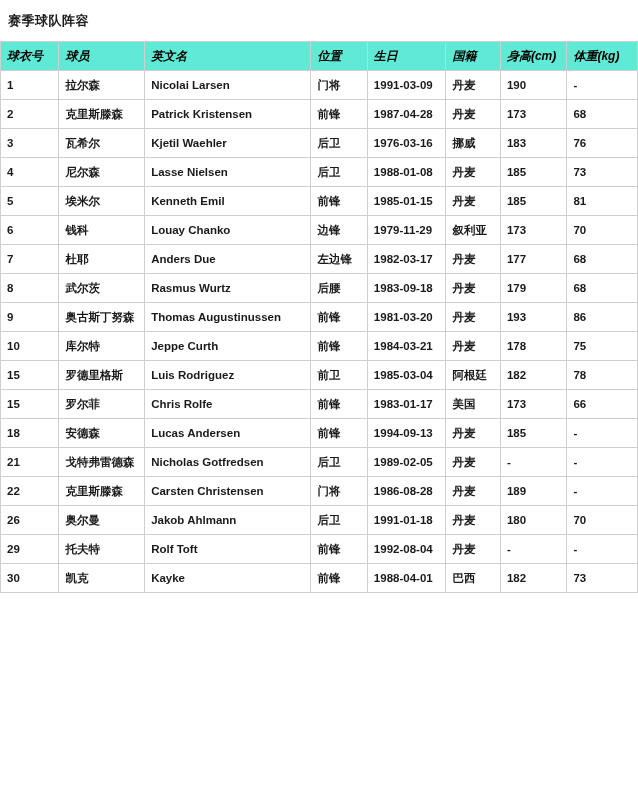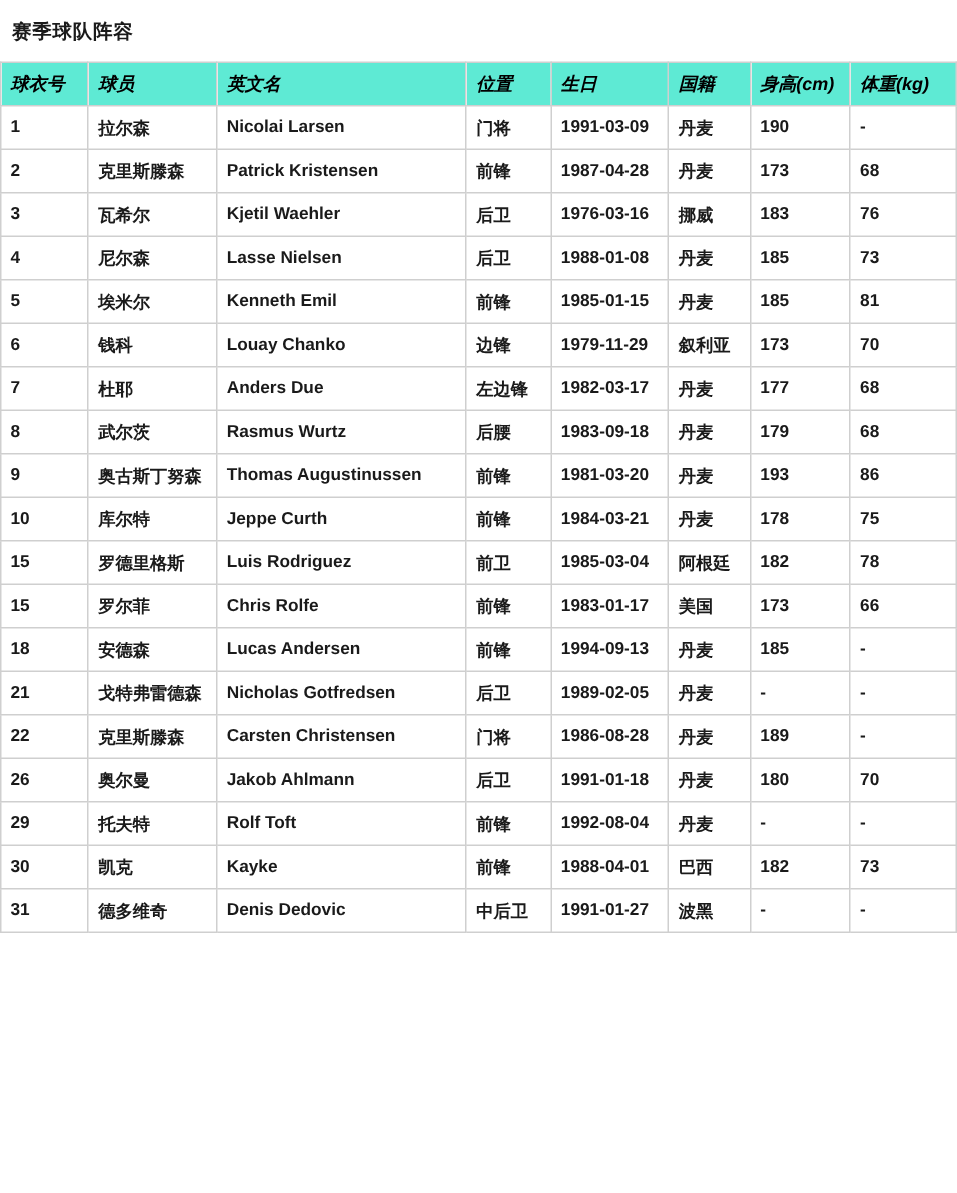--- a/index.html
+++ b/index.html
@@ -272,25 +272,15 @@
         <tr>
           <td class="col-num">30</td>
           <td class="col-player">凯克</td>
           <td class="col-en">Kayke</td>
           <td class="col-pos">前锋</td>
           <td class="col-dob">1988-04-01</td>
           <td class="col-nat">巴西</td>
           <td class="col-h">182</td>
           <td class="col-w">73</td>
         </tr>
-        <tr>
-          <td class="col-num">31</td>
-          <td class="col-player">德多维奇</td>
-          <td class="col-en">Denis Dedovic</td>
-          <td class="col-pos">中后卫</td>
-          <td class="col-dob">1991-01-27</td>
-          <td class="col-nat">波黑</td>
-          <td class="col-h">-</td>
-          <td class="col-w">-</td>
-        </tr>
       </tbody>
   </table>
 </div>
 
 </body></html>

